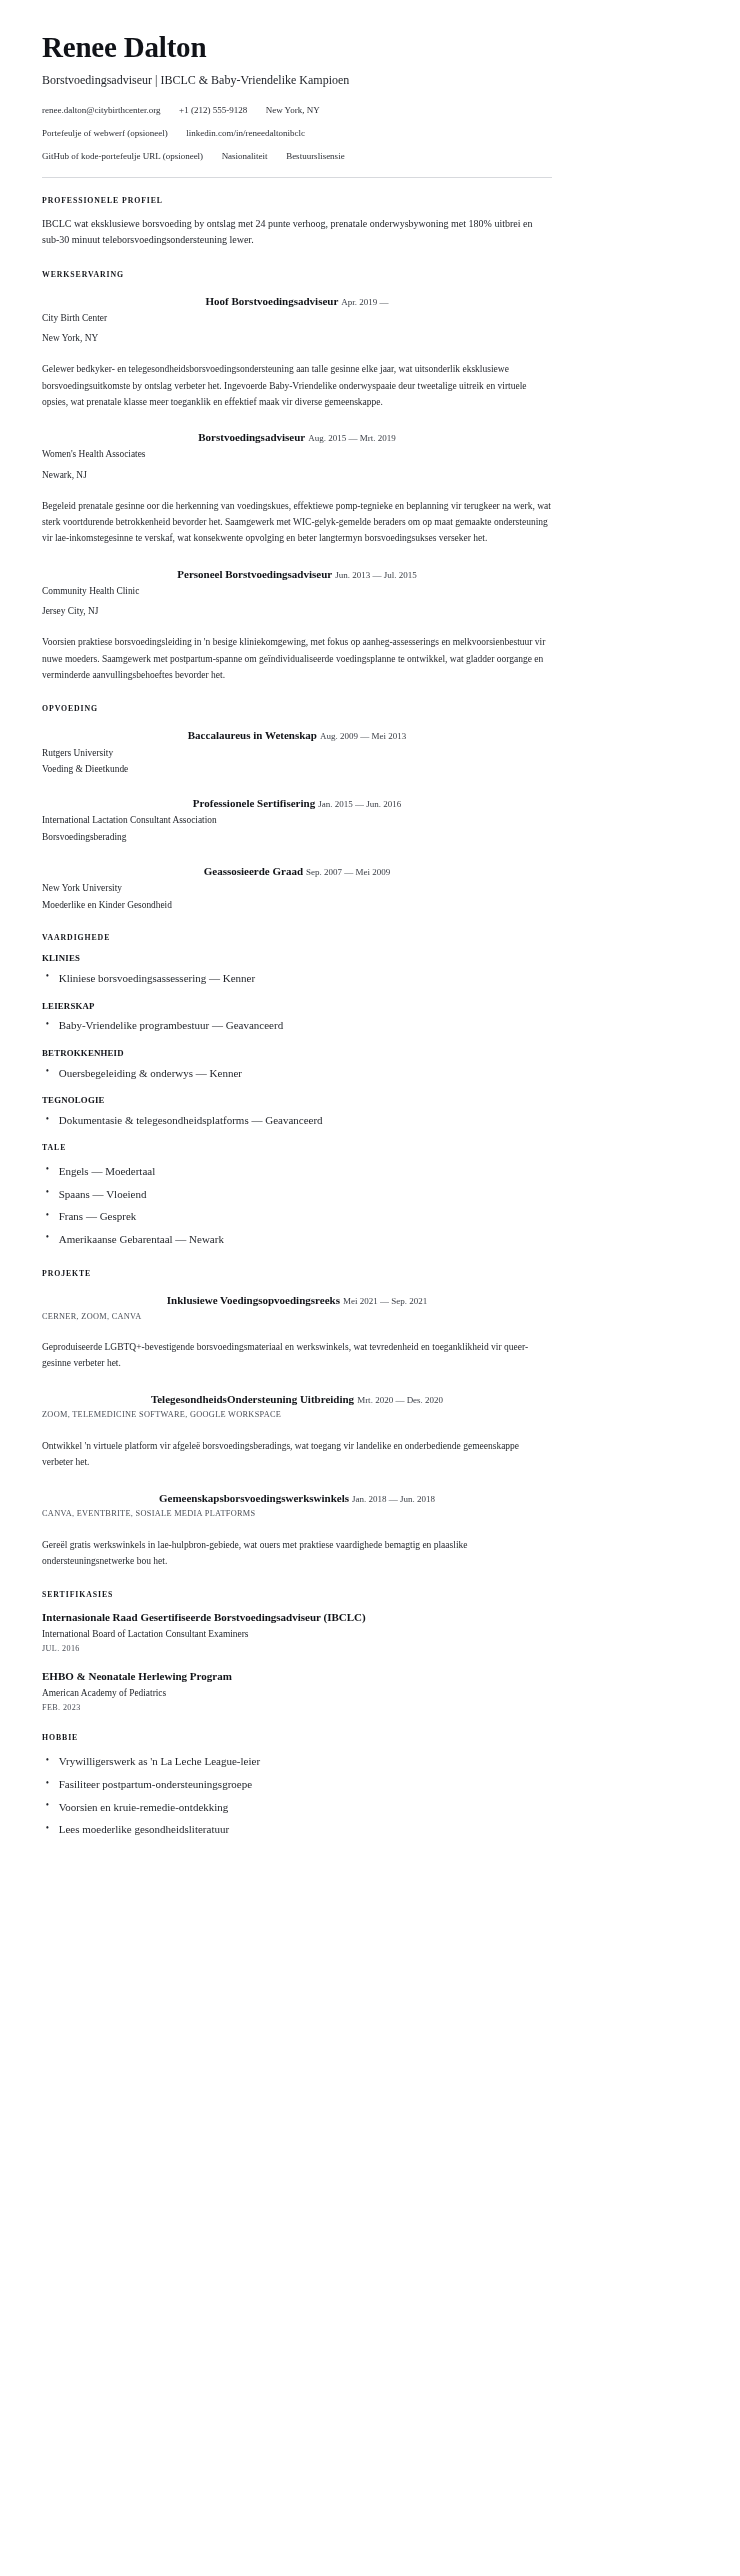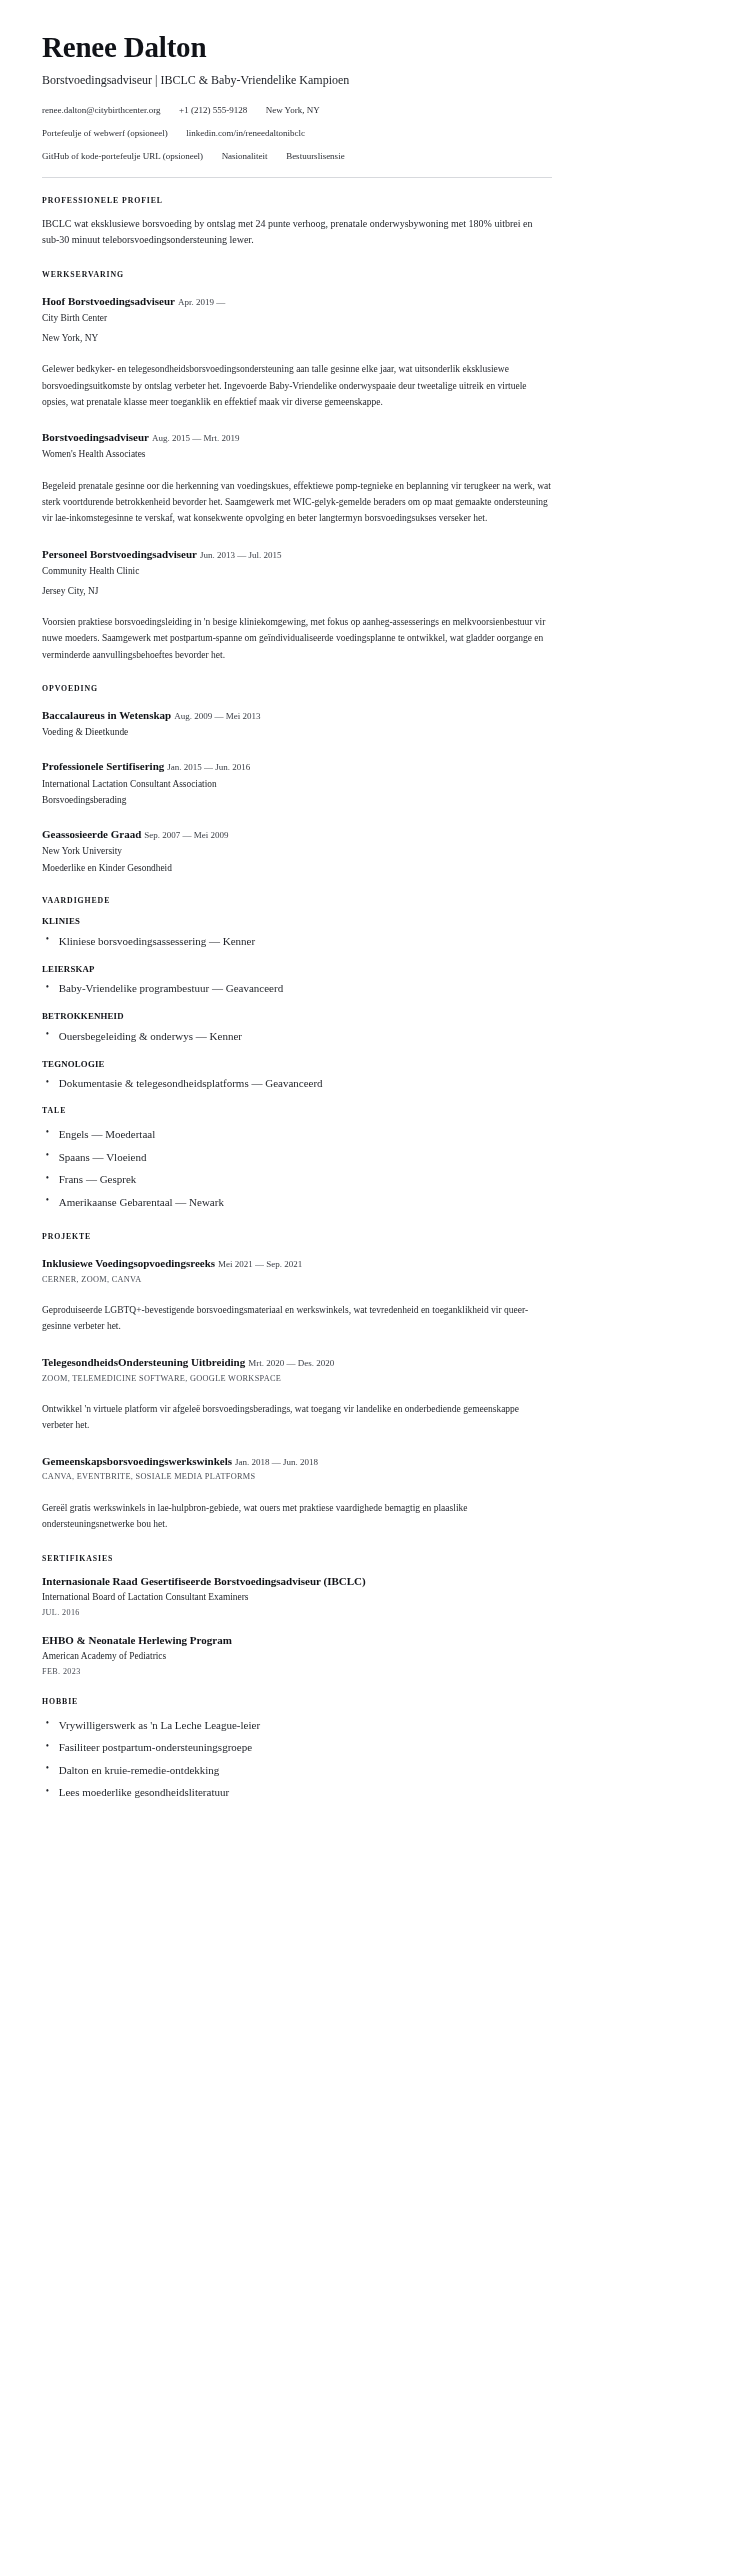--- a/index.html
+++ b/index.html
@@ -70,21 +70,21 @@
     color: #1d2027;
     margin: 0 0 3.7px 0;
     max-width: 531px;
   }
 
   
   .entry { margin-bottom: 16px; }
   .entry-head {
     display: flex;
     align-items: baseline;
-    justify-content: flex-start;
+    justify-content: center;
     gap: 3px;
   }
   .entry-title {
     font-size: 11px;
     font-weight: 700;
     color: #111318;
     line-height: 1.3;
     margin: 0;
   }
   .entry-date {
@@ -212,20 +212,21 @@
       <div class="entry-loc">New York, NY</div>
       <p class="entry-body">Gelewer bedkyker- en telegesondheidsborsvoedingsondersteuning aan talle gesinne elke jaar, wat uitsonderlik eksklusiewe borsvoedingsuitkomste by ontslag verbeter het. Ingevoerde Baby-Vriendelike onderwyspaaie deur tweetalige uitreik en virtuele opsies, wat prenatale klasse meer toeganklik en effektief maak vir diverse gemeenskappe.</p>
     </div>
 
     <div class="entry">
       <div class="entry-head">
         <div class="entry-title">Borstvoedingsadviseur</div>
         <div class="entry-date">Aug. 2015 — Mrt. 2019</div>
       </div>
       <div class="entry-sub">Women's Health Associates</div>
+      <div class="entry-loc">Newark, NJ</div>
       <p class="entry-body">Begeleid prenatale gesinne oor die herkenning van voedingskues, effektiewe pomp-tegnieke en beplanning vir terugkeer na werk, wat sterk voortdurende betrokkenheid bevorder het. Saamgewerk met WIC-gelyk-gemelde beraders om op maat gemaakte ondersteuning vir lae-inkomstegesinne te verskaf, wat konsekwente opvolging en beter langtermyn borsvoedingsukses verseker het.</p>
     </div>
 
     <div class="entry">
       <div class="entry-head">
         <div class="entry-title">Personeel Borstvoedingsadviseur</div>
         <div class="entry-date">Jun. 2013 — Jul. 2015</div>
       </div>
       <div class="entry-sub">Community Health Clinic</div>
       <div class="entry-loc">Jersey City, NJ</div>
@@ -234,20 +235,21 @@
   </section>
 
   <section class="section section-gap-top">
     <h2 class="section-title">Opvoeding</h2>
 
     <div class="entry">
       <div class="entry-head">
         <div class="entry-title">Baccalaureus in Wetenskap</div>
         <div class="entry-date">Aug. 2009 — Mei 2013</div>
       </div>
+      <div class="entry-sub">Rutgers University</div>
       <div class="entry-sub">Voeding &amp; Dieetkunde</div>
     </div>
 
     <div class="entry">
       <div class="entry-head">
         <div class="entry-title">Professionele Sertifisering</div>
         <div class="entry-date">Jan. 2015 — Jun. 2016</div>
       </div>
       <div class="entry-sub">International Lactation Consultant Association</div>
       <div class="entry-sub">Borsvoedingsberading</div>
@@ -350,19 +352,19 @@
       <div class="entry-sub">American Academy of Pediatrics</div>
       <div class="entry-date-only">FEB. 2023</div>
     </div>
   </section>
 
   <section class="section section-gap-top">
     <h2 class="section-title">Hobbie</h2>
     <ul class="bullets">
       <li>Vrywilligerswerk as 'n La Leche League-leier</li>
       <li>Fasiliteer postpartum-ondersteuningsgroepe</li>
-      <li>Dalton en kruie-remedie-ontdekking</li>
+      <li>Voorsien en kruie-remedie-ontdekking</li>
       <li>Lees moederlike gesondheidsliteratuur</li>
     </ul>
   </section>
 
 </div>
 
 
 </body></html>

